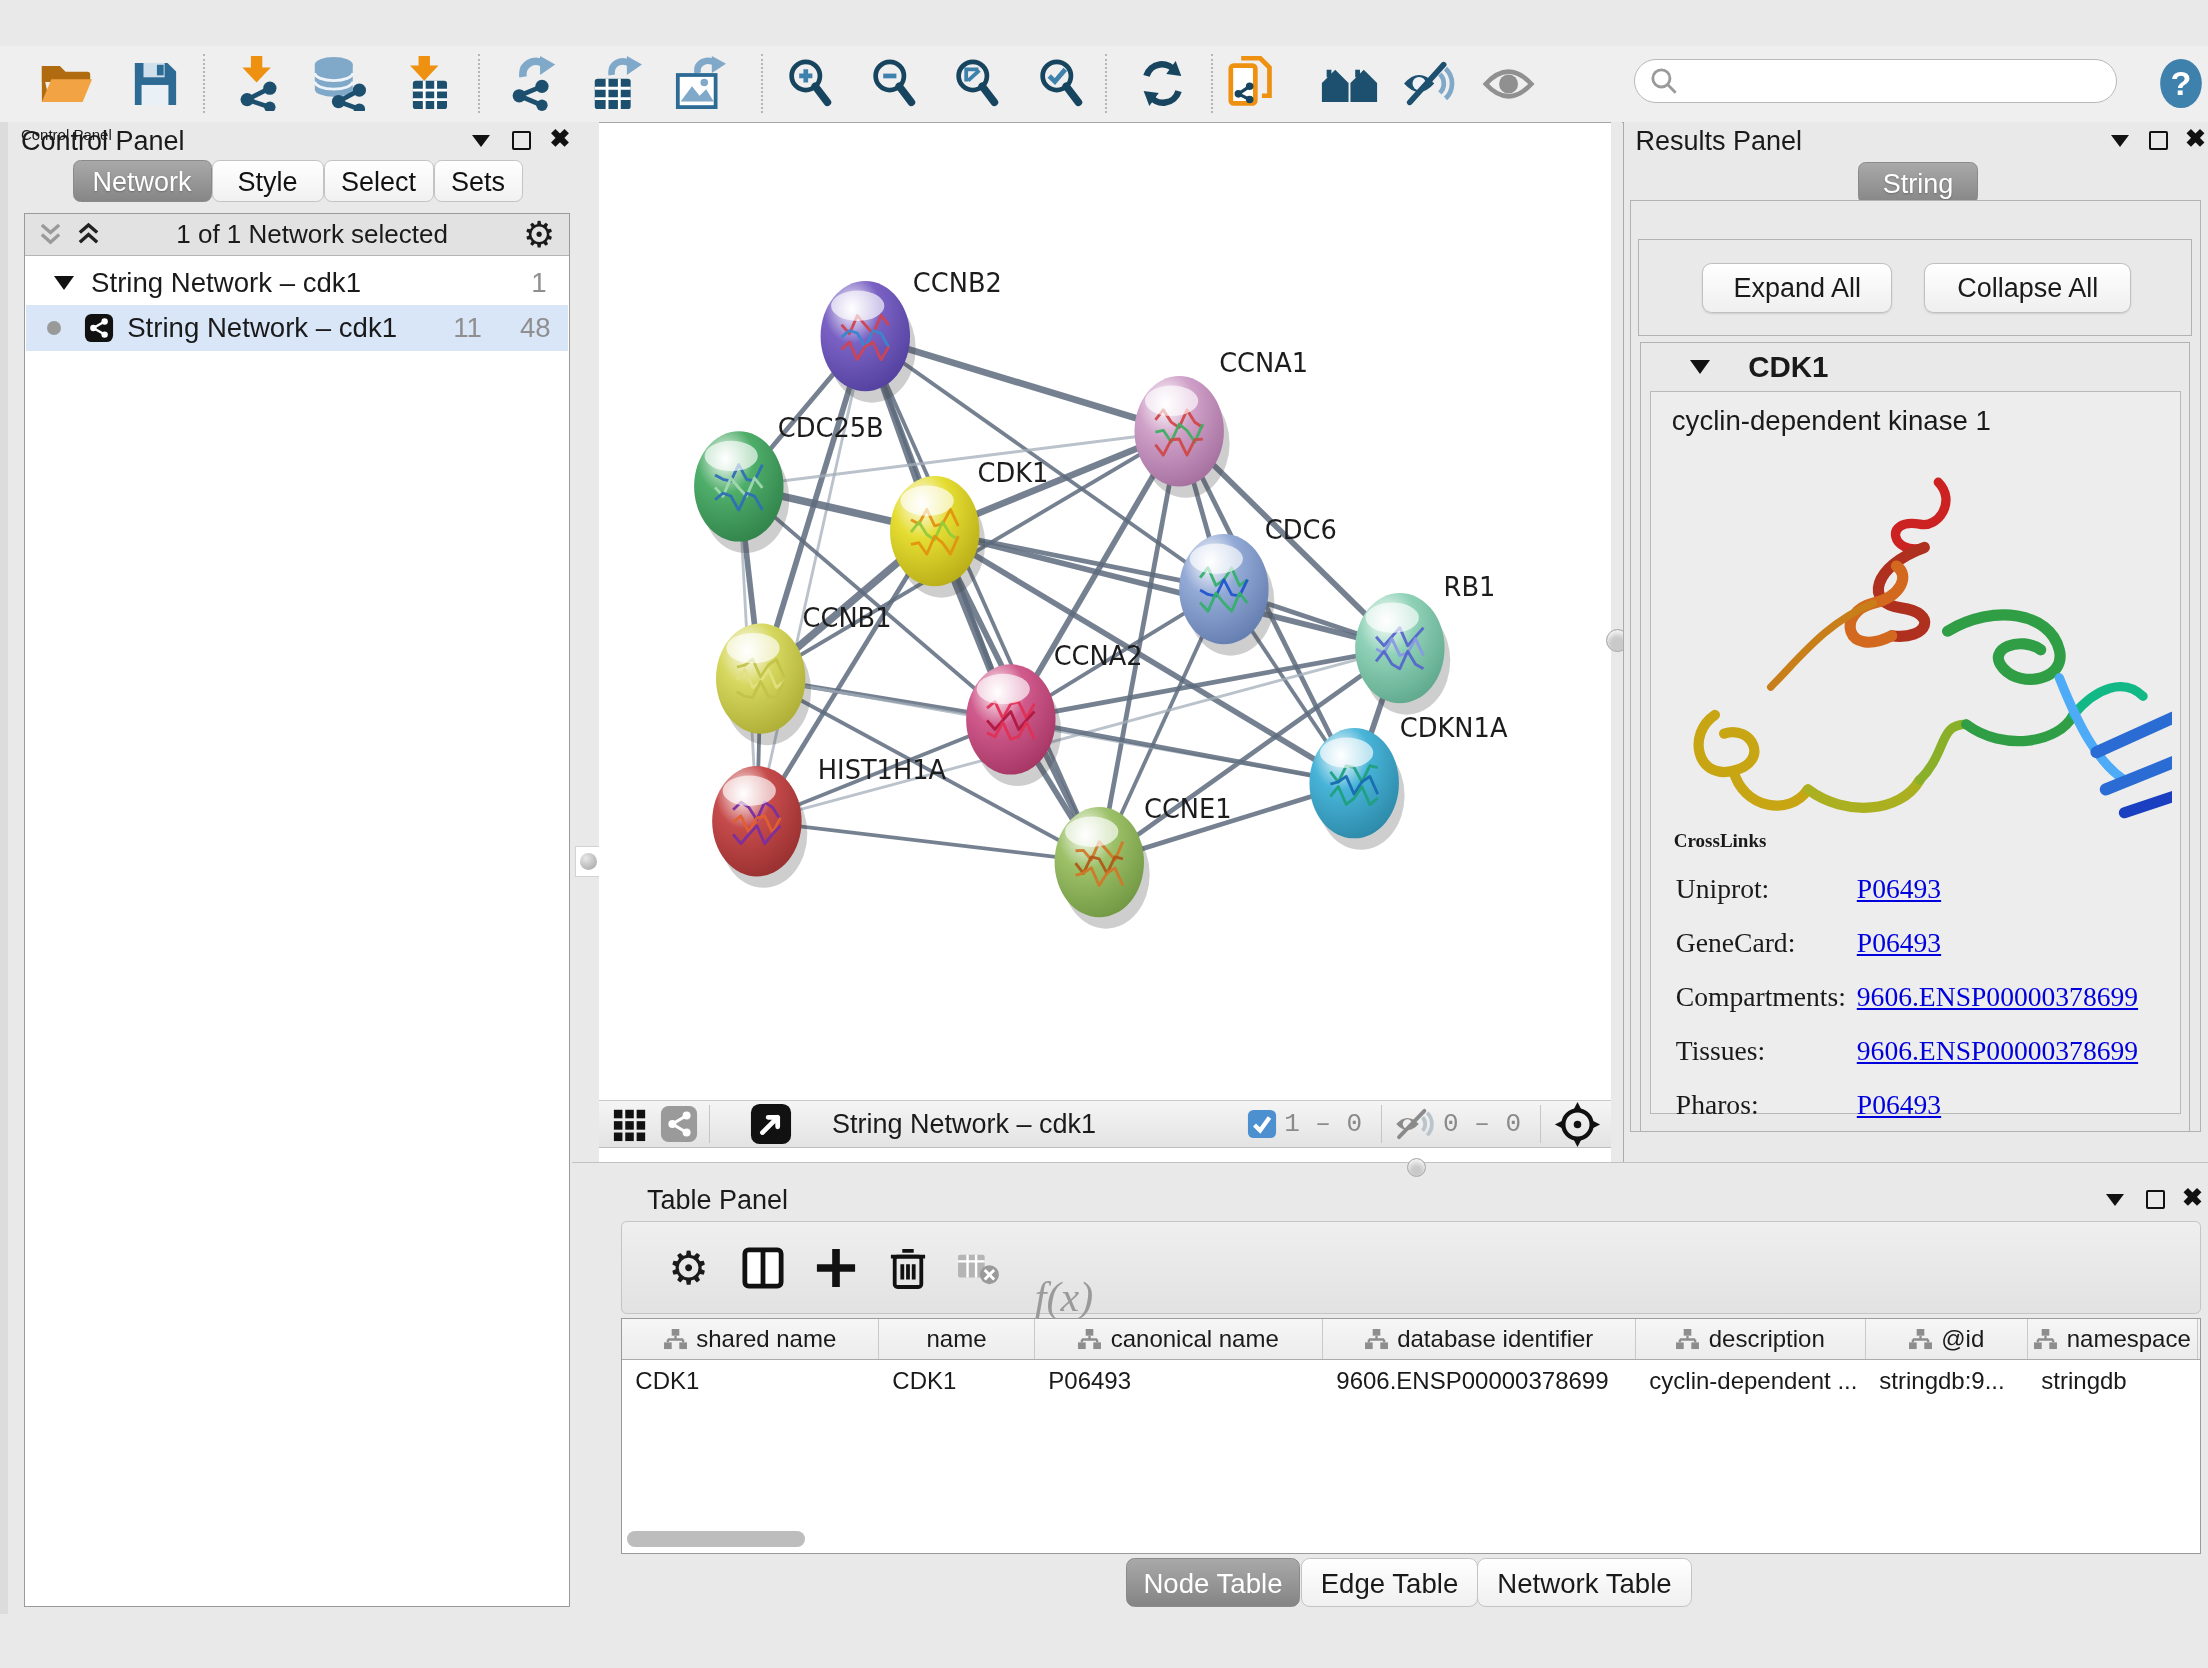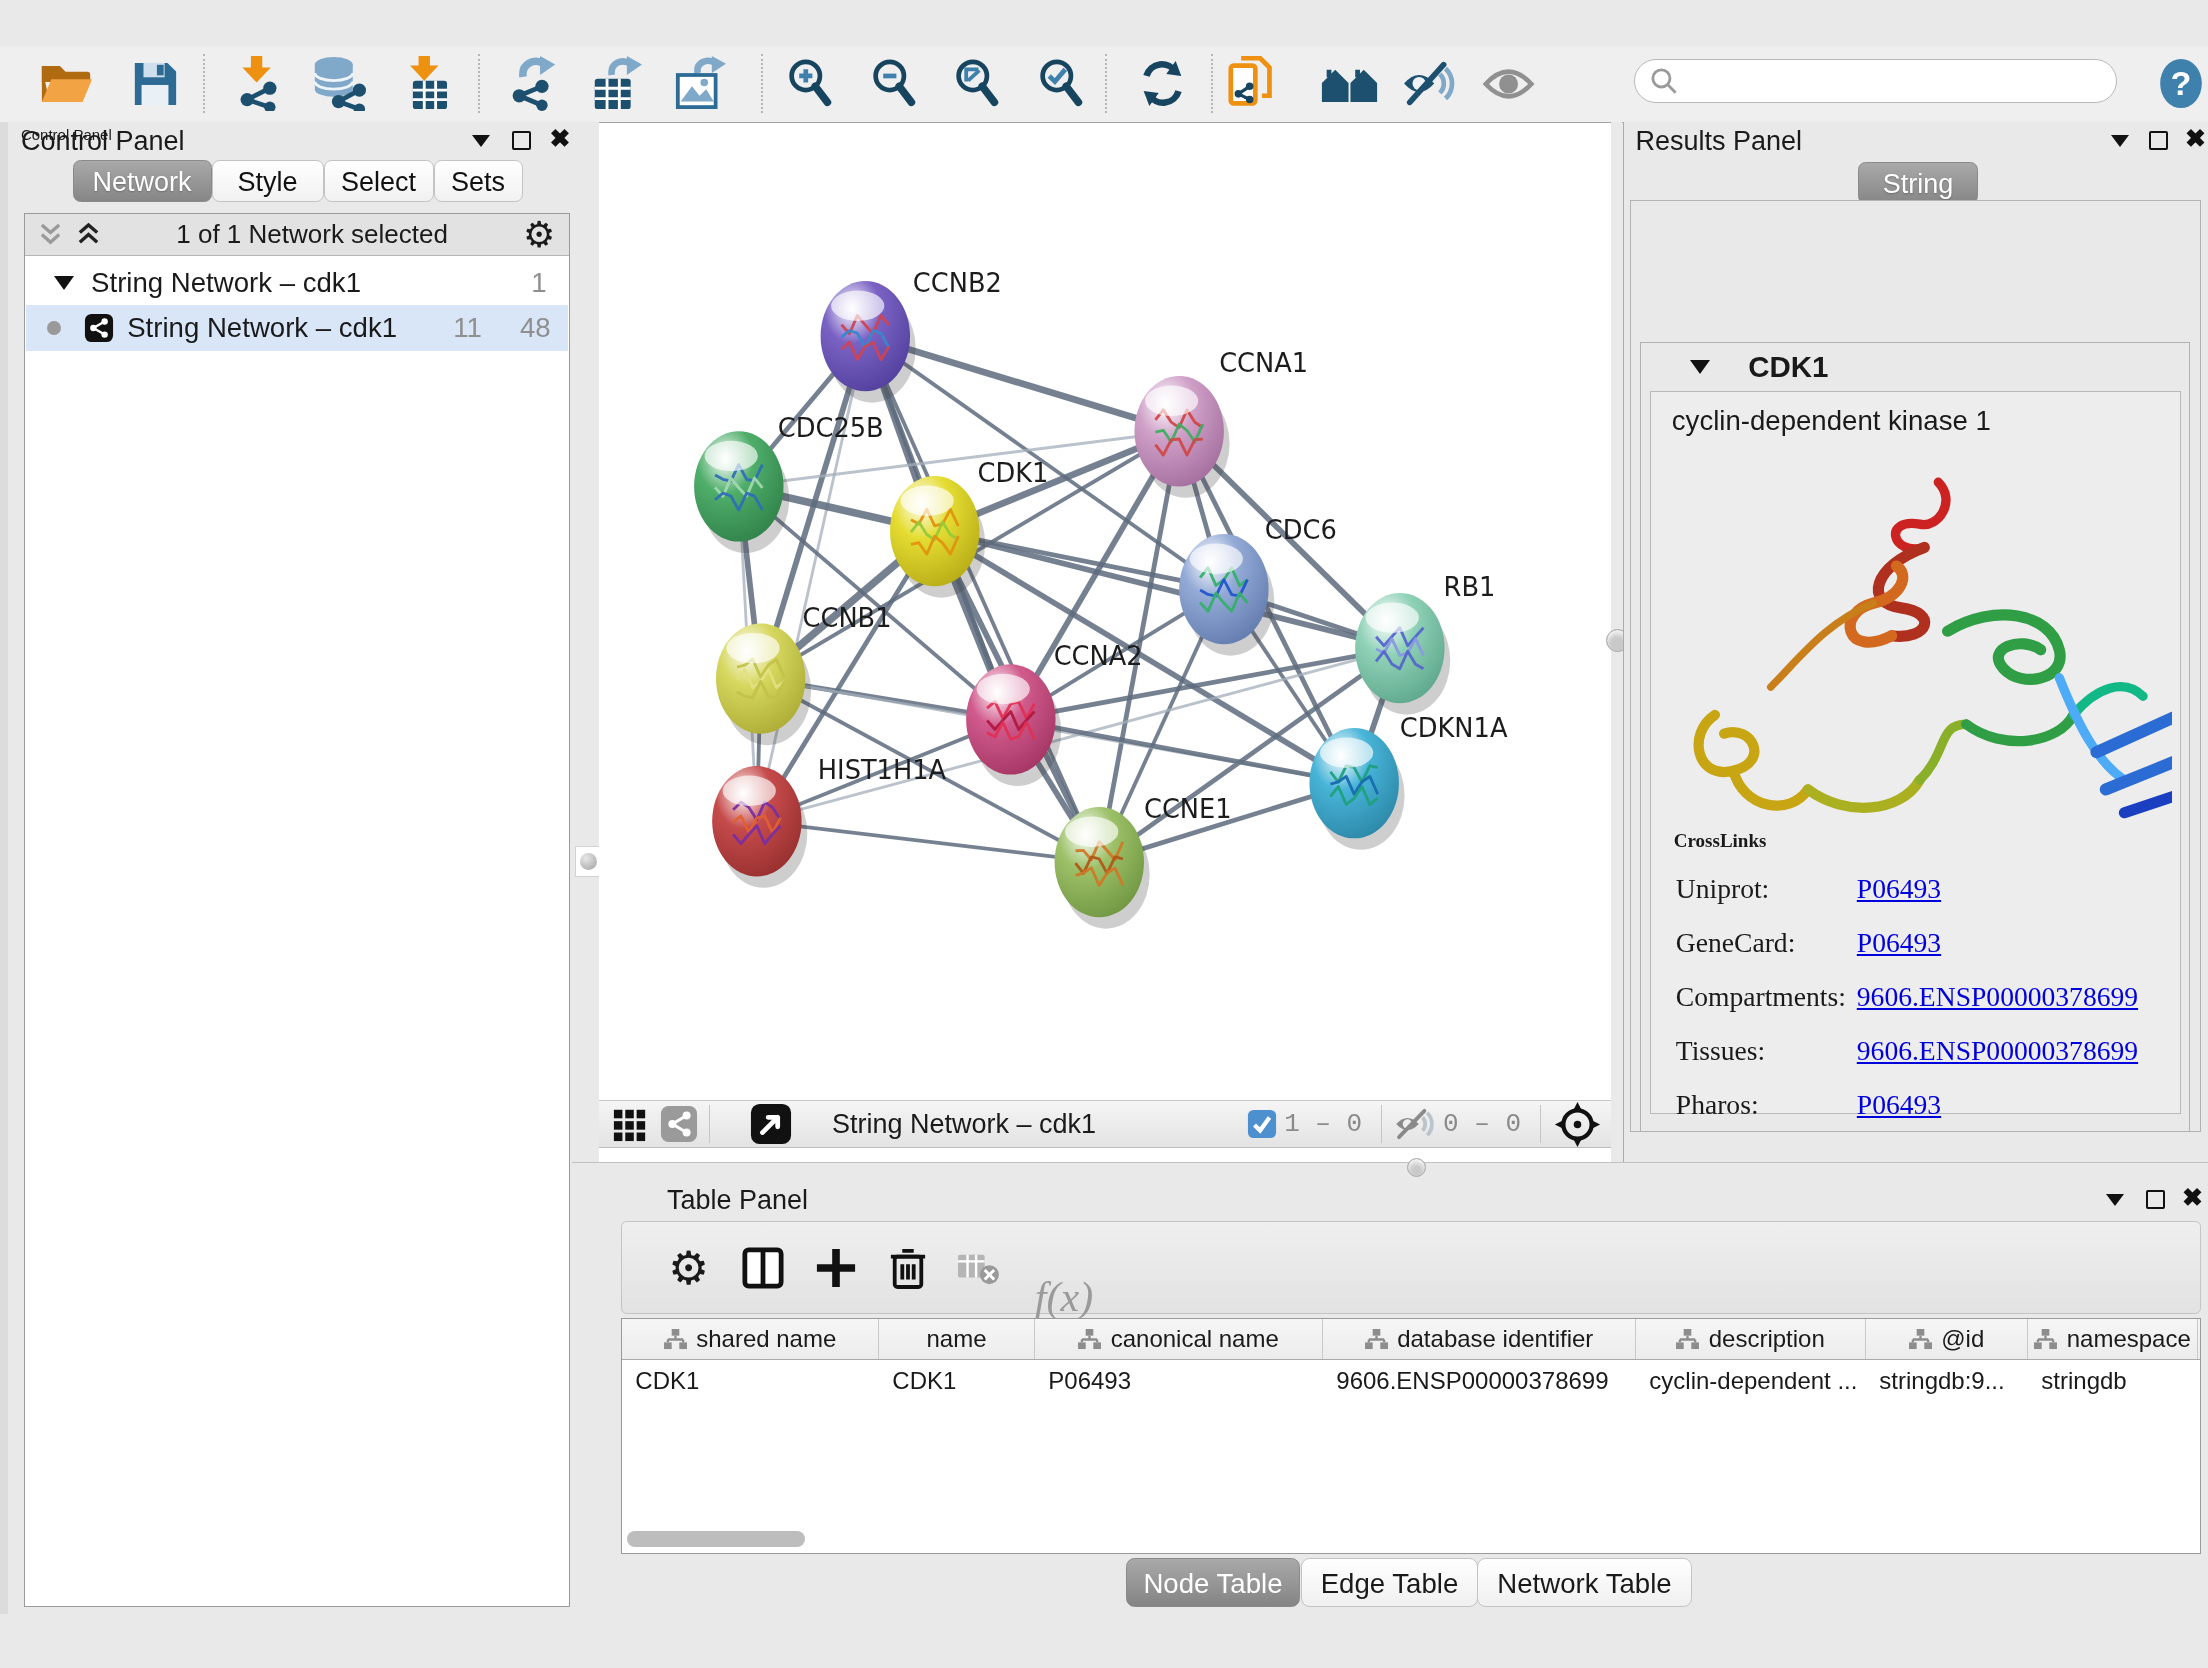--- a/index.html
+++ b/index.html
@@ -559,20 +559,24 @@
 
   <div class="abs" id="results-panel">
     <div class="abs" style="left:11.4px;top:3.8px;font-size:27px;">Results Panel</div>
     <div class="hdr-tri abs" style="left:487px;top:13.3px;"></div>
     <div class="hdr-sq abs" style="left:525px;top:8.6px;"></div>
     <div class="hdr-x abs" style="left:561px;top:6.7px;">✖</div>
 
     <div class="tab sel" style="left:234px;top:40px;width:120px;">String</div>
 
     <div id="rp-outer">
+      <div id="rp-buttons">
+        <div class="rp-btn" style="left:63px;width:188px;">Expand All</div>
+        <div class="rp-btn" style="left:285px;width:205px;">Collapse All</div>
+      </div>
 
       <div id="cdk1-box">
         <div style="position:absolute;left:0;top:0;width:100%;height:48px;display:flex;align-items:center;">
           <div style="width:0;height:0;border-left:10.5px solid transparent;border-right:10.5px solid transparent;border-top:14.3px solid #111;margin:0 38px 0 49px;"></div>
           <div style="font-size:29.5px;font-weight:bold;">CDK1</div>
         </div>
         <div id="cdk1-inner">
           <div style="position:absolute;left:21px;top:13.3px;font-size:27.6px;">cyclin-dependent kinase 1</div>
 
           <svg width="514" height="377" viewBox="0 0 550 405" style="position:absolute;left:7.6px;top:53px;">
@@ -621,21 +625,21 @@
             </div>
         </div>
       </div>
     </div>
   </div>
 
   <div class="abs" id="h-divider"></div>
   <div class="splitter-dot" style="left:1407px;top:1158px;width:17px;height:17px;"></div>
 
   <div class="abs" id="table-panel">
-    <div class="abs" style="left:75px;top:5.7px;font-size:27px;margin-left:20px;">Table Panel</div>
+    <div class="abs" style="left:75px;top:5.7px;font-size:27px;">Table Panel</div>
     <div class="hdr-tri abs" style="left:1534px;top:15px;"></div>
     <div class="hdr-sq abs" style="left:1574px;top:10.5px;"></div>
     <div class="hdr-x abs" style="left:1610px;top:8.6px;">✖</div>
 
     <div id="tp-toolbar">
       <div class="tp-icon" style="left:38px;font-size:46px;">⚙</div>
       <div class="tp-icon" style="left:112px;">
         <svg width="42" height="42" viewBox="0 0 44 44">
           <rect x="3" y="3" width="38" height="38" rx="4" fill="#fff" stroke="#111" stroke-width="5"></rect>
           <path d="M22 3 v38" stroke="#111" stroke-width="5"></path>

